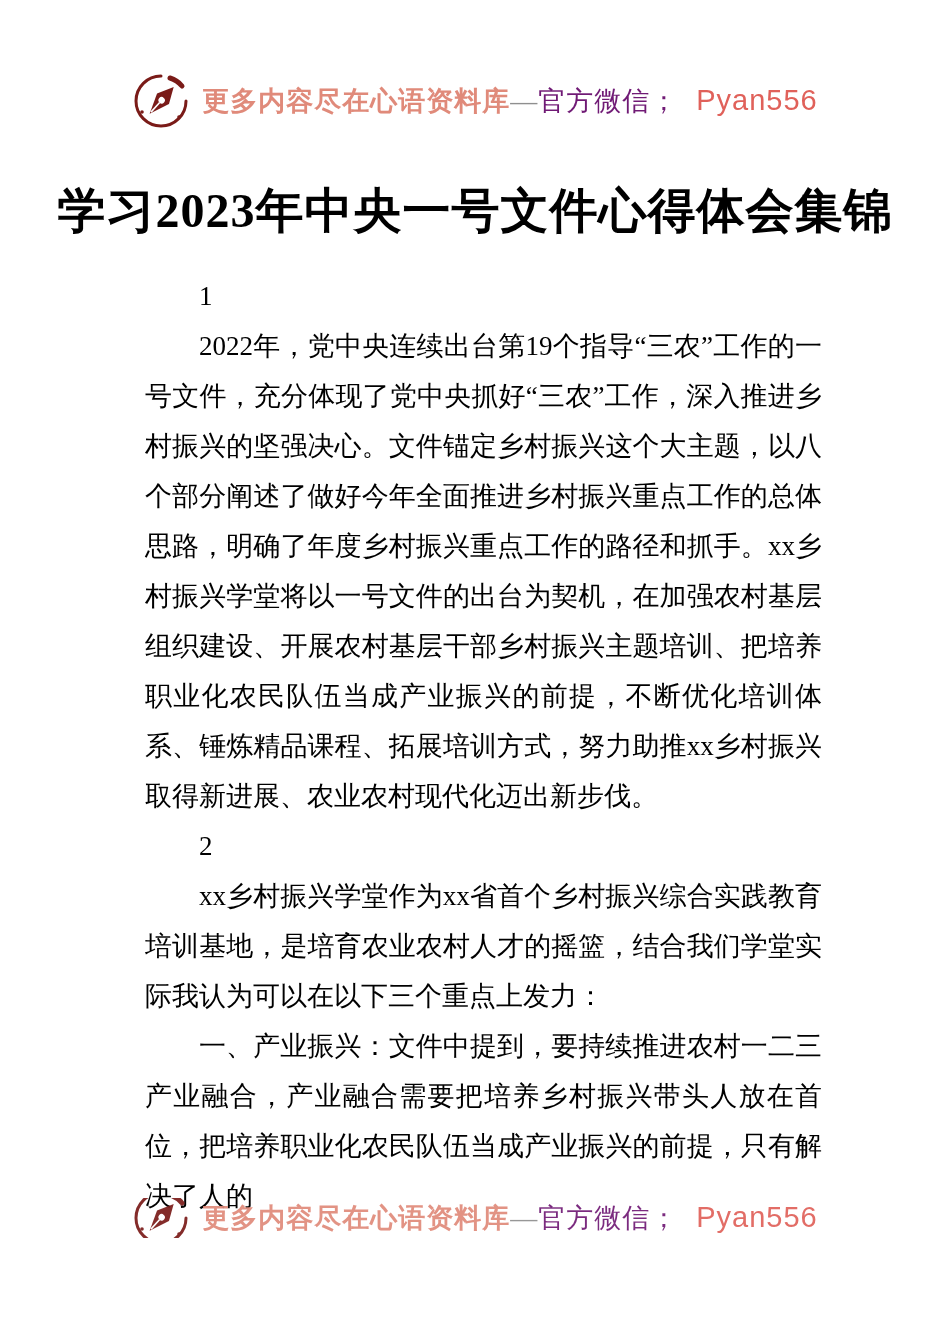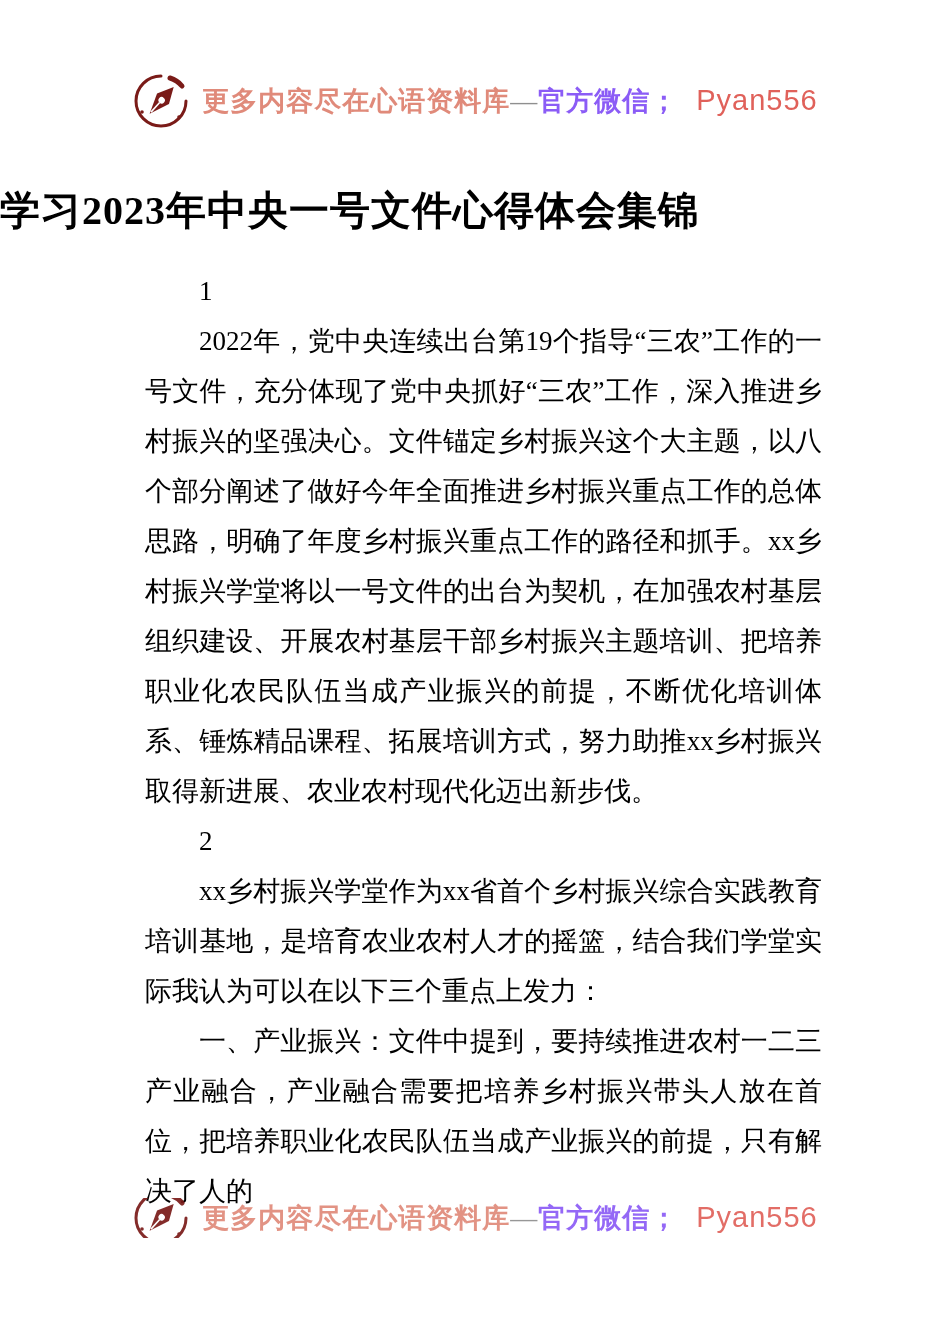--- a/index.html
+++ b/index.html
@@ -23,21 +23,21 @@
     white-space: nowrap;
   }
   .banner .logo { flex: 0 0 auto; width: 58px; height: 58px; }
   .banner-text {
     font-size: 27px;
     font-weight: bold;
     letter-spacing: 1px;
   }
   .banner-prefix { color: #e08a7a; text-align: right; }
   .banner-dash { color: #8f8f8f; font-weight: normal; }
-  .banner-wechat { color: #8b5cf6; font-weight: bold; }
+  .banner-wechat { color: #701a75; font-weight: normal; }
   .banner-account {
     color: #e0615a;
     font-family: "Liberation Sans", sans-serif;
     font-weight: normal;
     font-size: 29px;
     margin-left: 18px;
   }
   .header-banner { padding-top: 72px; }
   
   .footer-banner {
@@ -46,23 +46,23 @@
     left: 0;
     right: 0;
     height: 40px;
     overflow: hidden;
     opacity: 0.92;
   }
   .footer-banner .banner { margin-top: -9px; }
   
   .doc-title {
     margin-top: 52px;
-    text-align: left;
+    text-align: center;
     font-weight: bold;
-    font-size: 40px;
+    font-size: 48px;
     line-height: 57px;
     letter-spacing: 1px;
   }
   
   .doc-body {
     margin-top: 6px;
     padding-left: 145px;
     padding-right: 128px;
     font-size: 27px;
     line-height: 50px;

